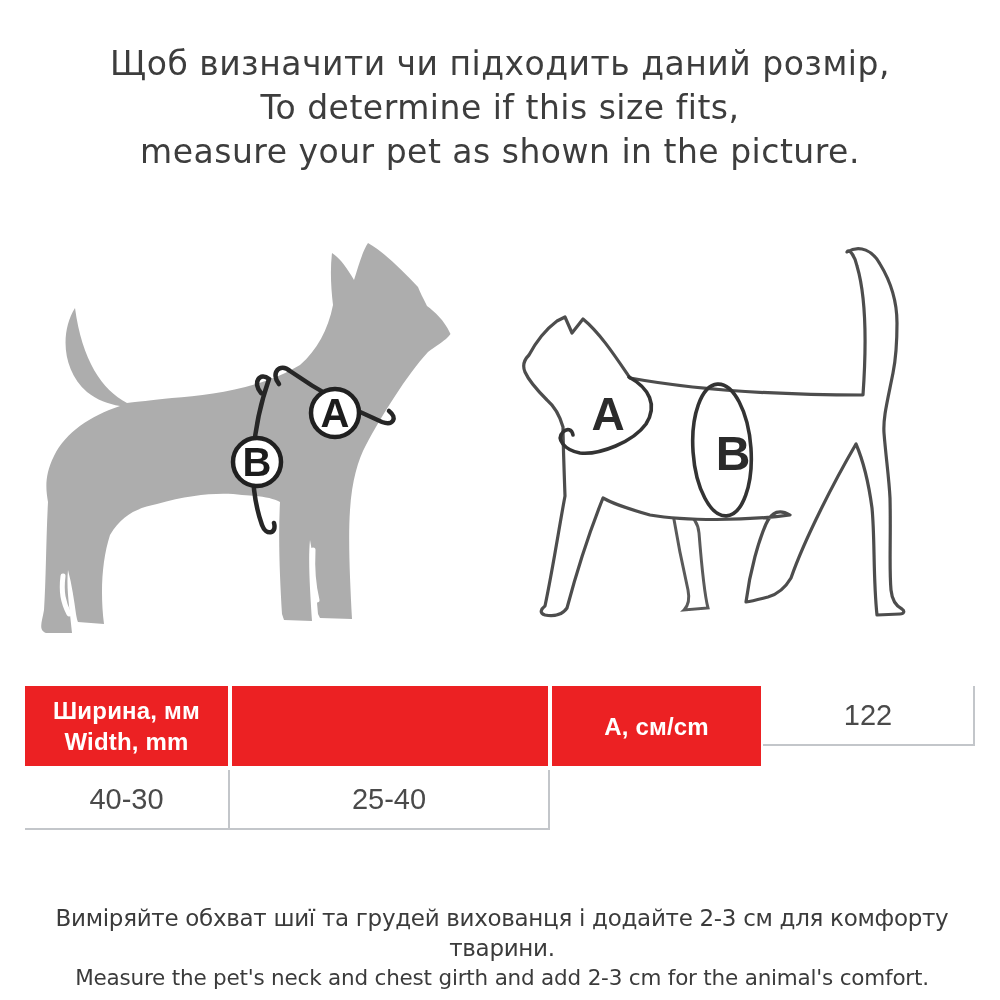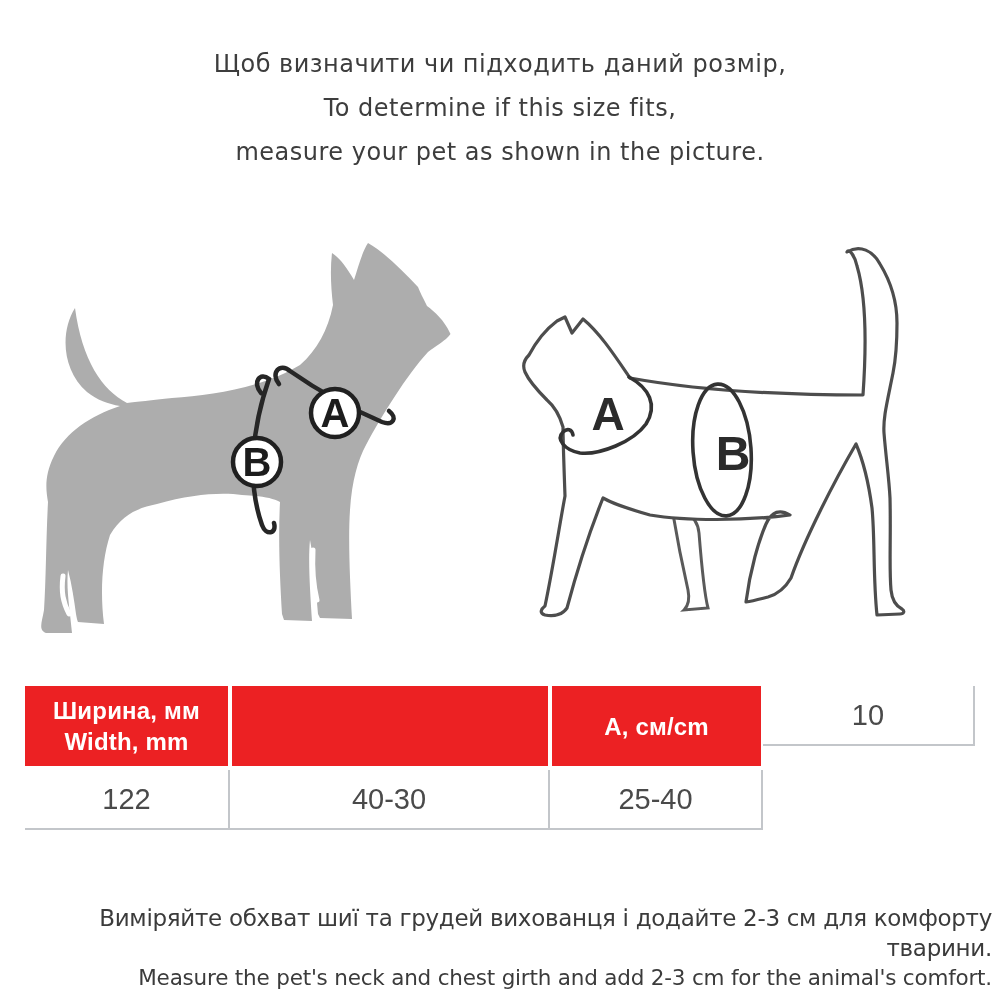--- a/index.html
+++ b/index.html
@@ -2,21 +2,21 @@
 <html><head>
 <meta charset="utf-8">
 <style>
   html,body{margin:0;padding:0;}
   body{
     width:1000px;height:1000px;background:#ffffff;position:relative;
     font-family:"DejaVu Sans","Liberation Sans",sans-serif;overflow:hidden;
   }
   .heading{
     position:absolute;top:42px;left:0;width:1000px;
-    text-align:center;color:#3d3d3d;font-size:24px;font-weight:500;
+    text-align:center;color:#3d3d3d;font-size:33px;font-weight:500;
     line-height:44px;letter-spacing:0.5px;
   }
   .figures{position:absolute;left:0;top:238px;width:1000px;height:420px;}
   .dog-svg{position:absolute;left:32px;top:2px;}
   .cat-svg{position:absolute;left:505px;top:0px;}
   .size-table{
     position:absolute;left:25px;top:686px;width:950px;
     display:grid;grid-template-columns:205fr 320fr 213fr 212fr;
   }
   .th{
@@ -31,21 +31,21 @@
   .th:last-child{border-right:0;}
   .td{
     background:#ffffff;color:#4a4a4a;font-size:29px;
     display:flex;justify-content:center;align-items:center;height:58px;
     border-top:0;border-bottom:2px solid #c3c6ca;border-right:2px solid #c3c6ca;
     font-family:"Liberation Sans",sans-serif;
   }
   .td:first-child{border-left:2px solid #c3c6ca;}
   .footer{
     position:absolute;left:12px;top:903px;width:980px;
-    color:#3b3b3b;text-align:right;
+    color:#3b3b3b;text-align:center;
   }
   .footer .ua{font-size:23px;line-height:30px;letter-spacing:-0.3px;}
   .footer .en{font-size:21.5px;line-height:29px;letter-spacing:-0.2px;}
 </style>
 </head>
 <body>
 
 <div class="heading">
   <div>Щоб визначити чи підходить даний розмір,</div>
   <div>To determine if this size fits,</div>
@@ -158,21 +158,20 @@
   <div class="th">
     <span>Ширина, мм</span>
     <span>Width, mm</span>
   </div>
   <div class="th">
   </div>
   <div class="th">
     <span>A, см/cm</span>
   </div>
 
-  <div class="td">10</div>
   <div class="td">122</div>
   <div class="td">40-30</div>
   <div class="td">25-40</div>
 </div>
 
 <div class="footer">
   <div class="ua">Виміряйте обхват шиї та грудей вихованця і додайте 2-3 см для комфорту тварини.</div>
   <div class="en">Measure the pet's neck and chest girth and add 2-3 cm for the animal's comfort.</div>
 </div>
 

